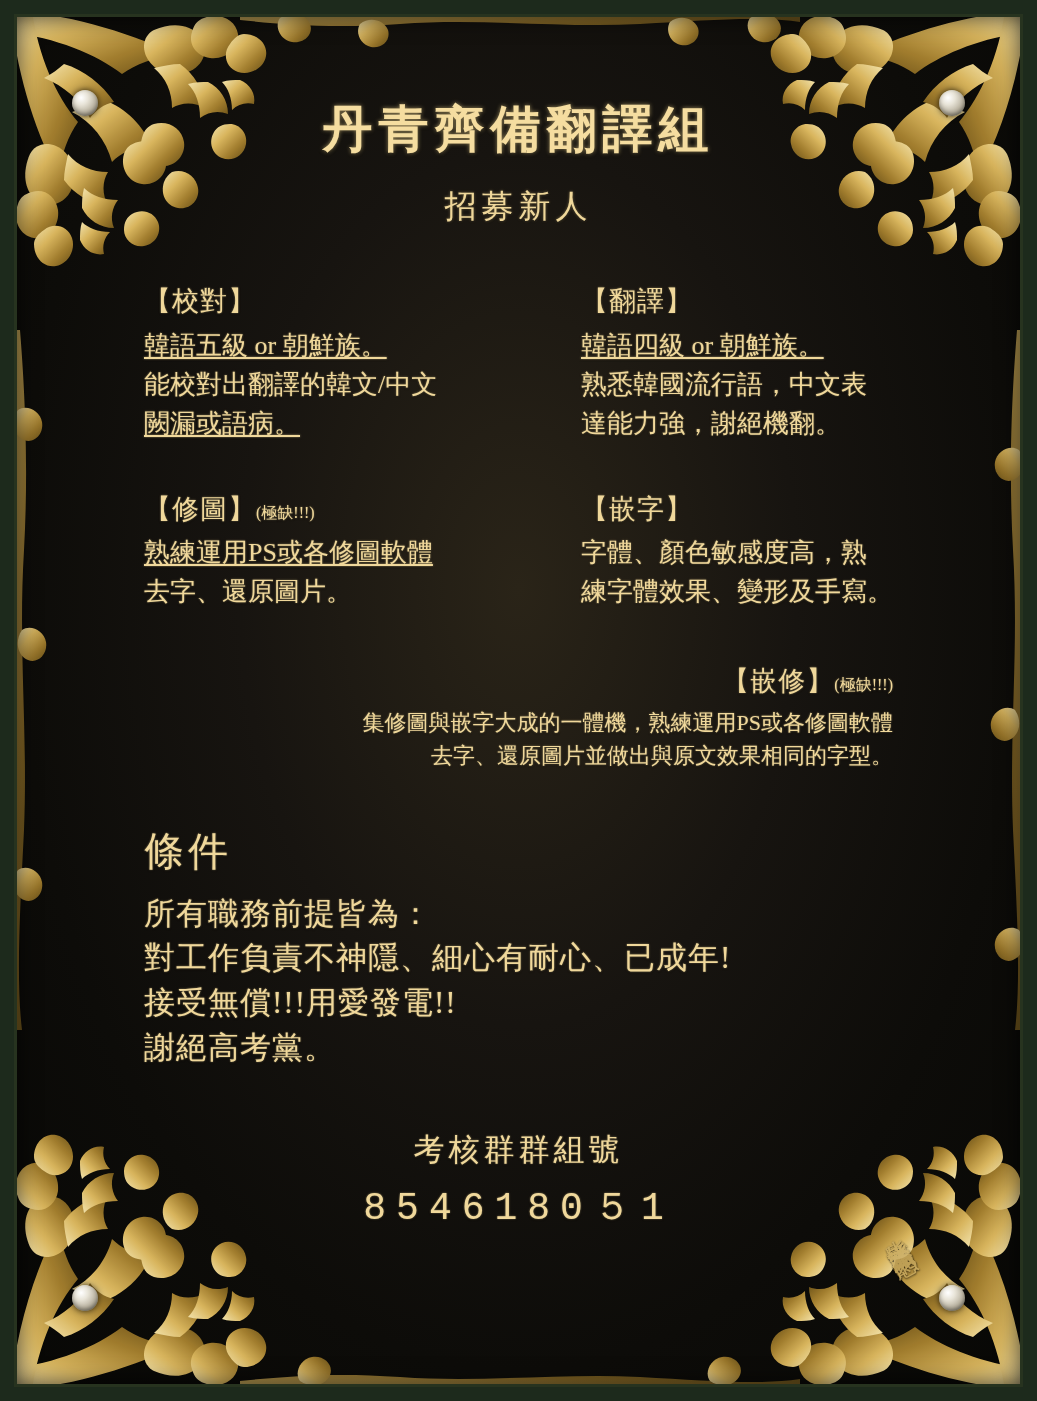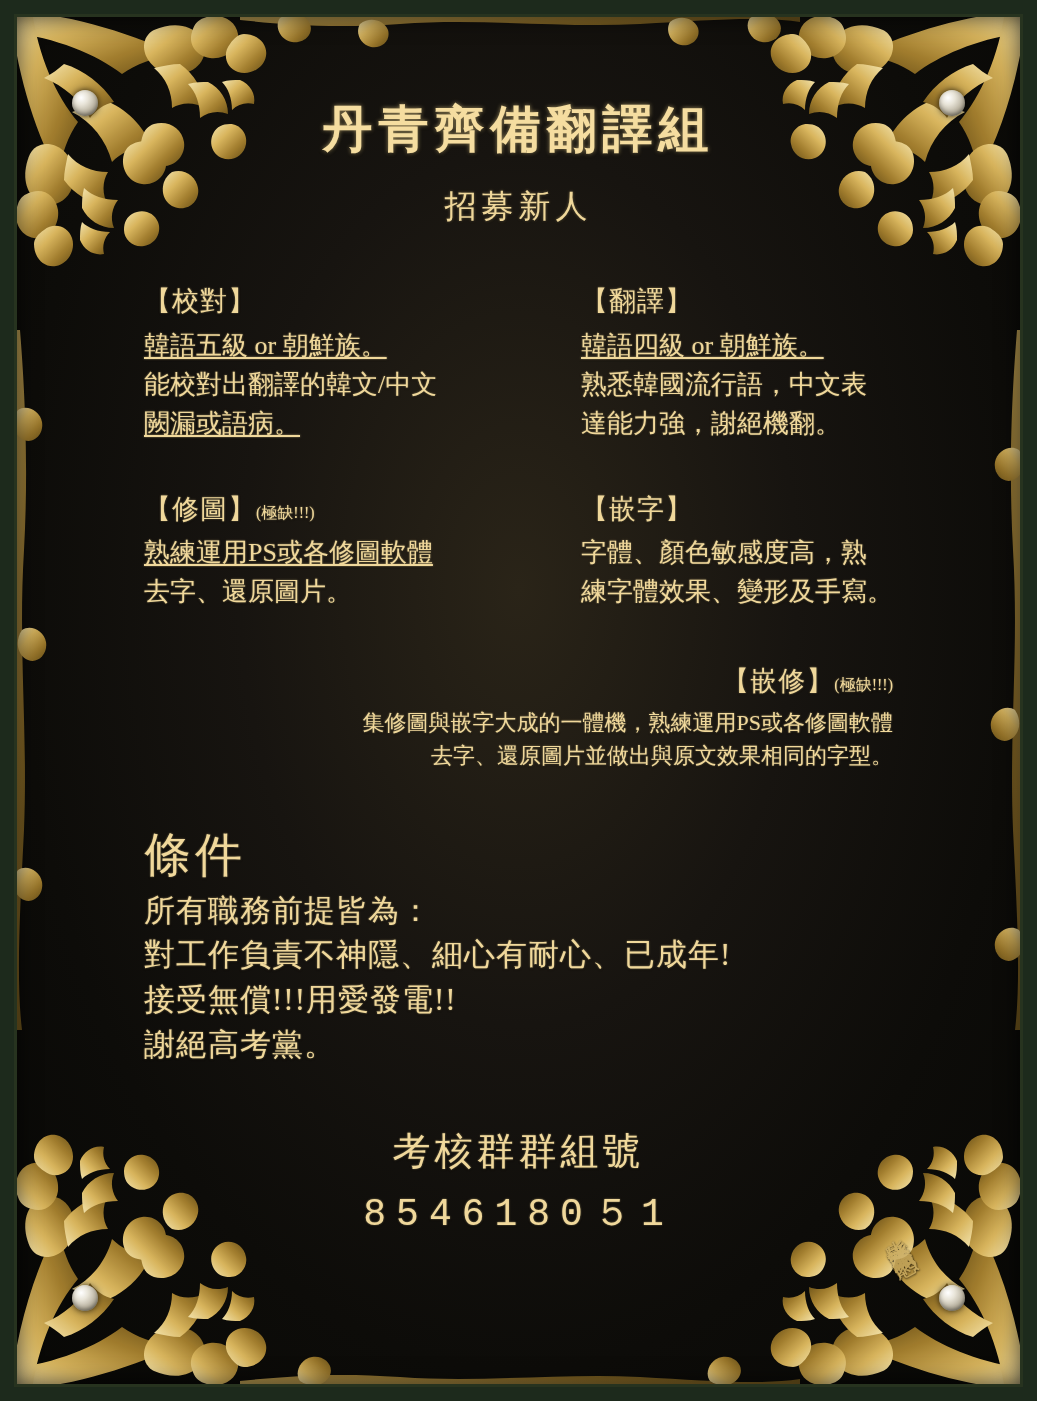--- a/index.html
+++ b/index.html
@@ -140,36 +140,36 @@
     margin-top: 4px;
     text-align: right;
   }
   .role-wide .role-body { font-size: 22px; line-height: 1.5; }
 
   .conditions {
     margin-top: 52px;
     padding-left: 52px;
   }
   .cond-title {
-    font-size: 47px;
+    font-size: 40px;
     letter-spacing: 4px;
-    margin-bottom: 2px;
+    margin-bottom: 13px;
   }
   .cond-line {
     font-size: 31px;
     line-height: 1.45;
     letter-spacing: 1px;
   }
 
   .contact {
     margin-top: 58px;
     text-align: center;
   }
   .contact-label {
-    font-size: 38px;
+    font-size: 31px;
     letter-spacing: 4px;
     margin-bottom: 10px;
   }
   .contact-number {
     font-size: 38px;
     letter-spacing: 10px;
     font-family: Liberation Mono, monospace;
   }
 
   

